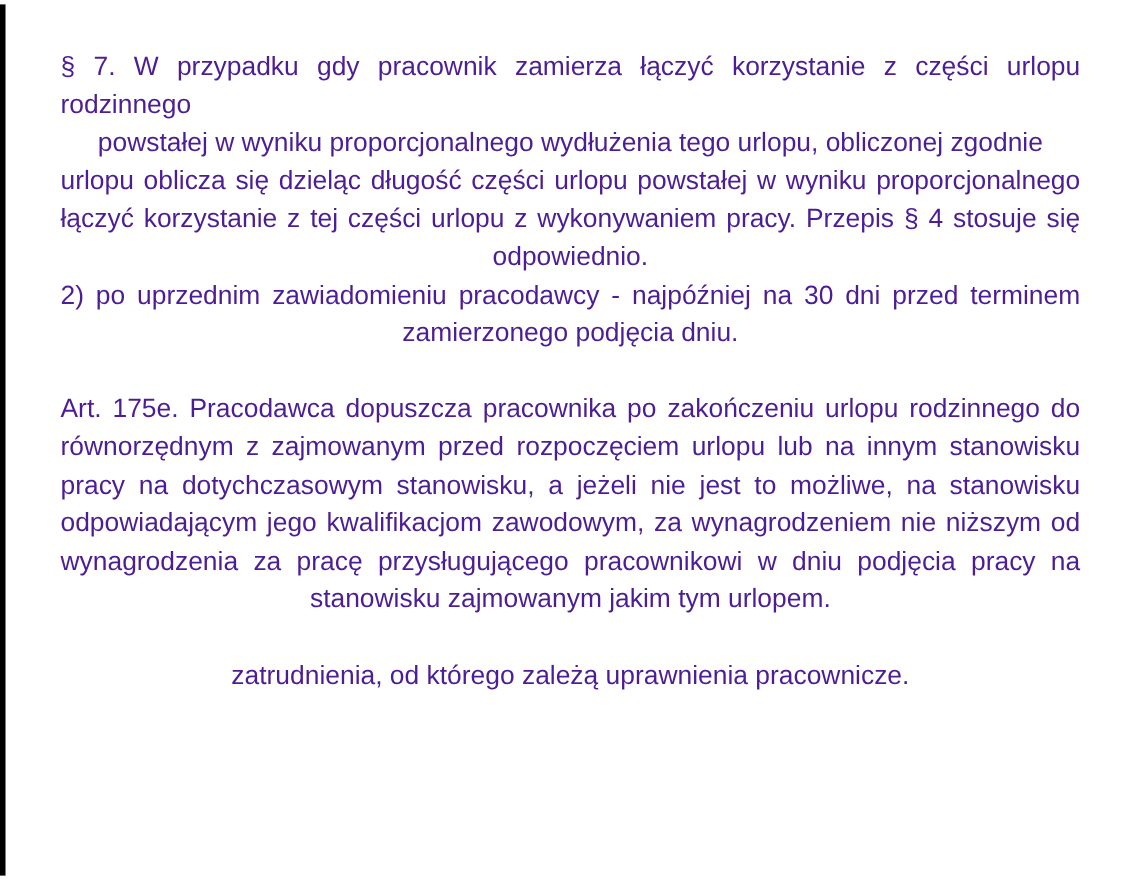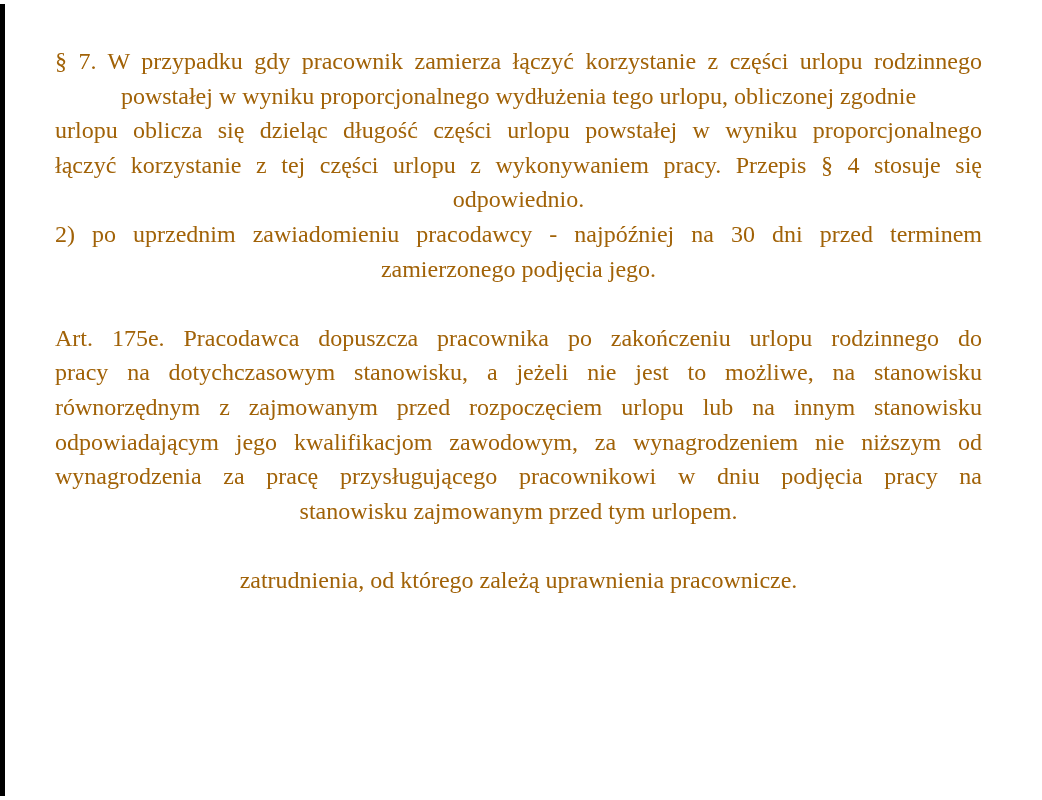--- a/index.html
+++ b/index.html
@@ -6,24 +6,24 @@
     margin: 0;
     padding: 0;
     background: #ffffff;
   }
   .page {
     position: relative;
     width: 1025px;
     height: 800px;
     background: #ffffff;
     overflow: hidden;
-    font-family: Liberation Serif, serif;
+    font-family: Liberation Sans, sans-serif;
     font-size: 24px;
     line-height: 34.6px;
-    color: #a16207;
+    color: #4c1d95;
     -webkit-font-smoothing: antialiased;
   }
   .left-edge-line {
     position: absolute;
     left: 0;
     top: 4px;
     width: 5px;
     height: 792px;
     background: #000000;
   }
@@ -51,24 +51,24 @@
 <div class="page">
   <div class="left-edge-line"></div>
 
   <div class="text-block">
     <div class="line jst">§ 7. W przypadku gdy pracownik zamierza łączyć korzystanie z części urlopu rodzinnego</div>
     <div class="line">powstałej w wyniku proporcjonalnego wydłużenia tego urlopu, obliczonej zgodnie</div>
     <div class="line jst">urlopu oblicza się dzieląc długość części urlopu powstałej w wyniku proporcjonalnego</div>
     <div class="line jst">łączyć korzystanie z tej części urlopu z wykonywaniem pracy. Przepis § 4 stosuje się</div>
     <div class="line">odpowiednio.</div>
     <div class="line jst">2) po uprzednim zawiadomieniu pracodawcy - najpóźniej na 30 dni przed terminem</div>
-    <div class="line">zamierzonego podjęcia jego.</div>
+    <div class="line">zamierzonego podjęcia dniu.</div>
     <div class="line blank"></div>
     <div class="line jst">Art. 175e. Pracodawca dopuszcza pracownika po zakończeniu urlopu rodzinnego do</div>
+    <div class="line jst">równorzędnym z zajmowanym przed rozpoczęciem urlopu lub na innym stanowisku</div>
     <div class="line jst">pracy na dotychczasowym stanowisku, a jeżeli nie jest to możliwe, na stanowisku</div>
-    <div class="line jst">równorzędnym z zajmowanym przed rozpoczęciem urlopu lub na innym stanowisku</div>
     <div class="line jst">odpowiadającym jego kwalifikacjom zawodowym, za wynagrodzeniem nie niższym od</div>
     <div class="line jst">wynagrodzenia za pracę przysługującego pracownikowi w dniu podjęcia pracy na</div>
-    <div class="line">stanowisku zajmowanym przed tym urlopem.</div>
+    <div class="line">stanowisku zajmowanym jakim tym urlopem.</div>
     <div class="line blank"></div>
     <div class="line">zatrudnienia, od którego zależą uprawnienia pracownicze.</div>
   </div>
 </div>
 
 </body></html>

